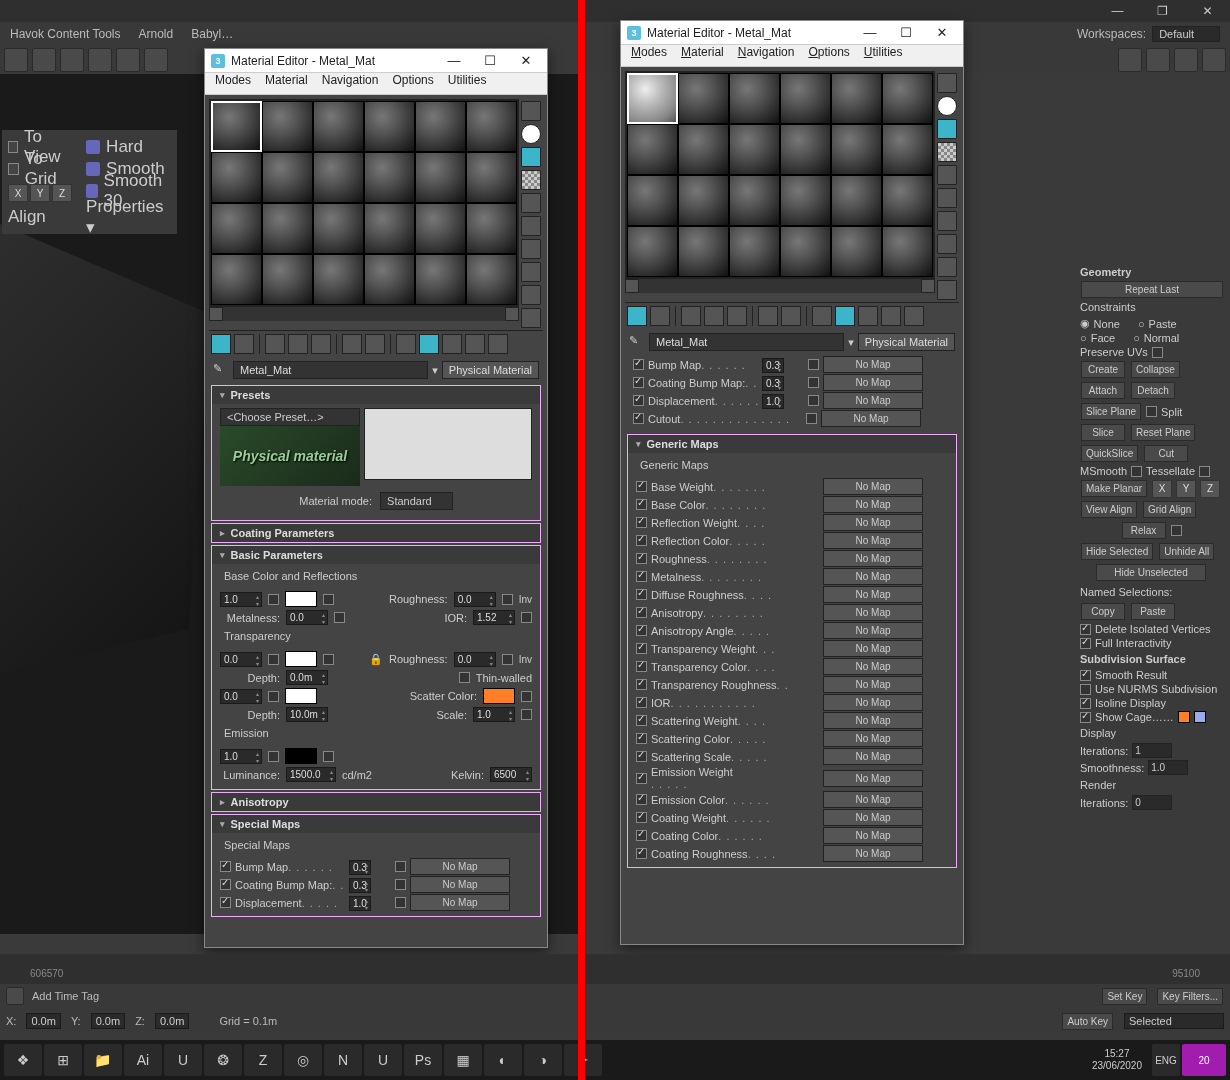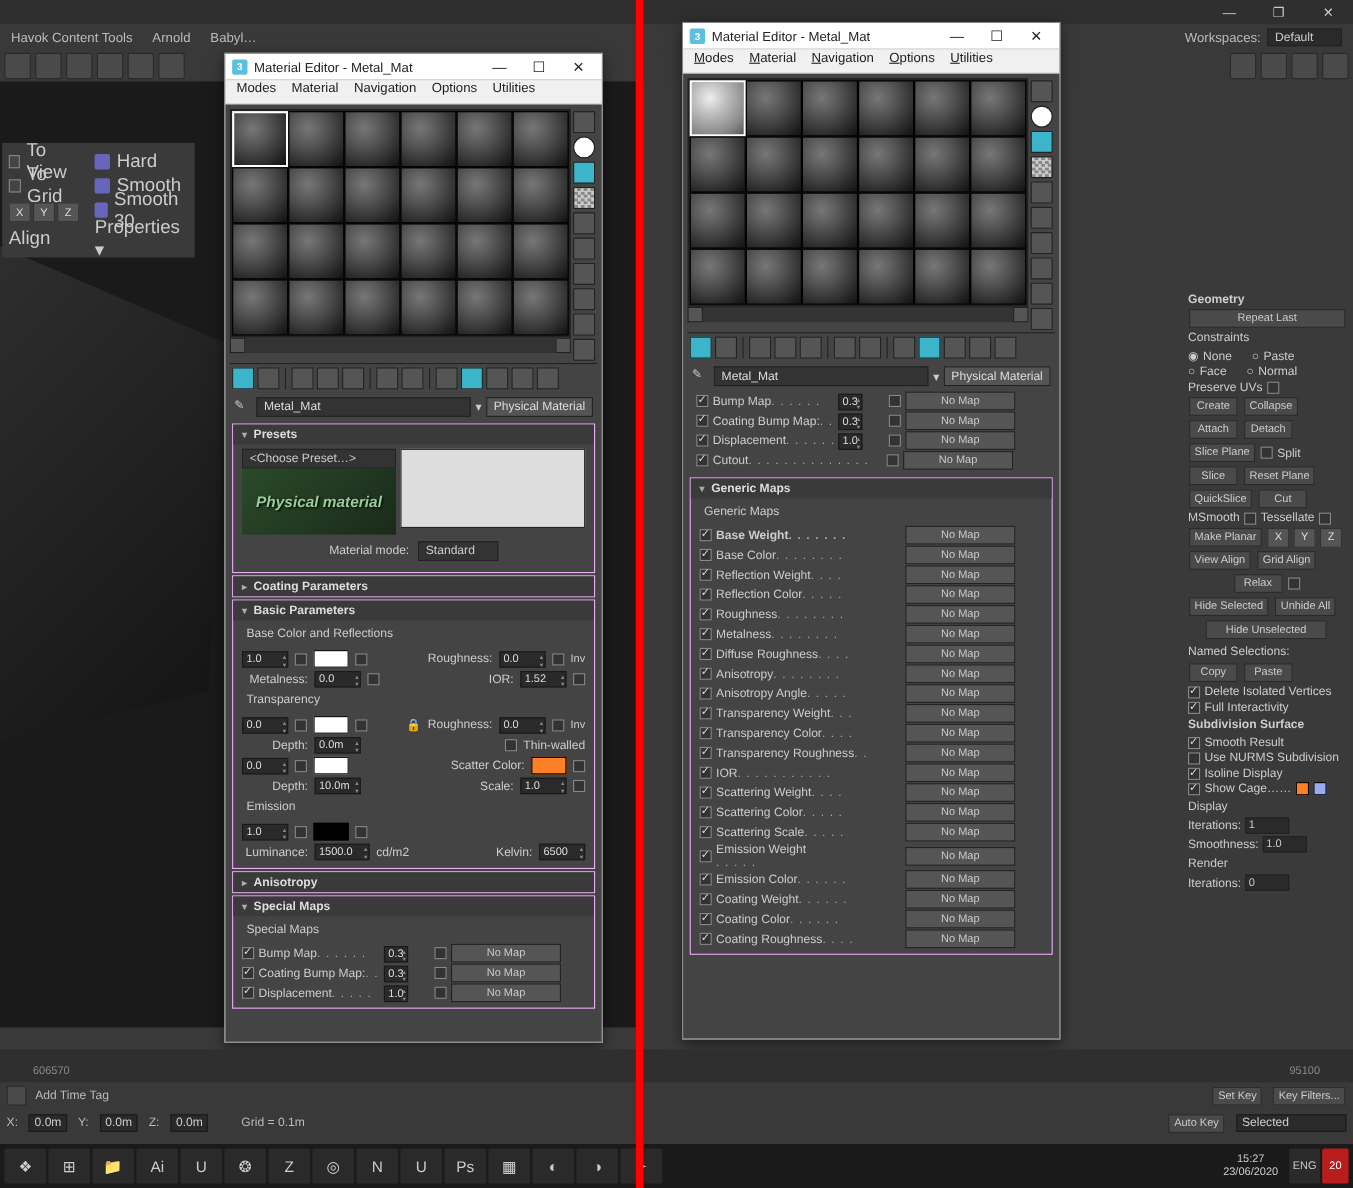--- a/index.html
+++ b/index.html
@@ -667,21 +667,21 @@
           </div>
         </div>
 
         <div class="rollout">
           <div class="rollhdr">Generic Maps</div>
           <div class="rollbody">
             <div class="sub">Generic Maps</div>
             <div id="gmaps-container">
                 <div class="maprow">
                   <span class="cbx on"></span>
-                  <span class="ml" style="width: 168px; font-weight: bold;">
+                  <span class="ml" style="width: 168px;">
                     <span>Base Weight</span>
                     <span class="dots"> . . . . . . . </span>
                   </span>
                   <span class="mapbtn">No Map</span>
                 </div>
                 <div class="maprow">
                   <span class="cbx on"></span>
                   <span class="ml" style="width: 168px;">
                     <span>Base Color</span>
                     <span class="dots"> . . . . . . . . </span>
@@ -891,14 +891,14 @@
   <div class="tbi">Ps</div>
   <div class="tbi">▦</div>
   <div class="tbi">◐</div>
   <div class="tbi">◑</div>
   <div class="tbi">✦</div>
   <div class="clock">
     <div>15:27</div>
     <div>23/06/2020</div>
   </div>
   <div class="tbi" style="width:28px;font-size:10px">ENG</div>
-  <div class="tbi" style="width:24px;background:#b91c1c;color:#fff;font-size:10px">20</div>
+  <div class="tbi" style="width:44px;background:#a21caf;color:#fff;font-size:10px">20</div>
 </div>
 
 </body></html>

